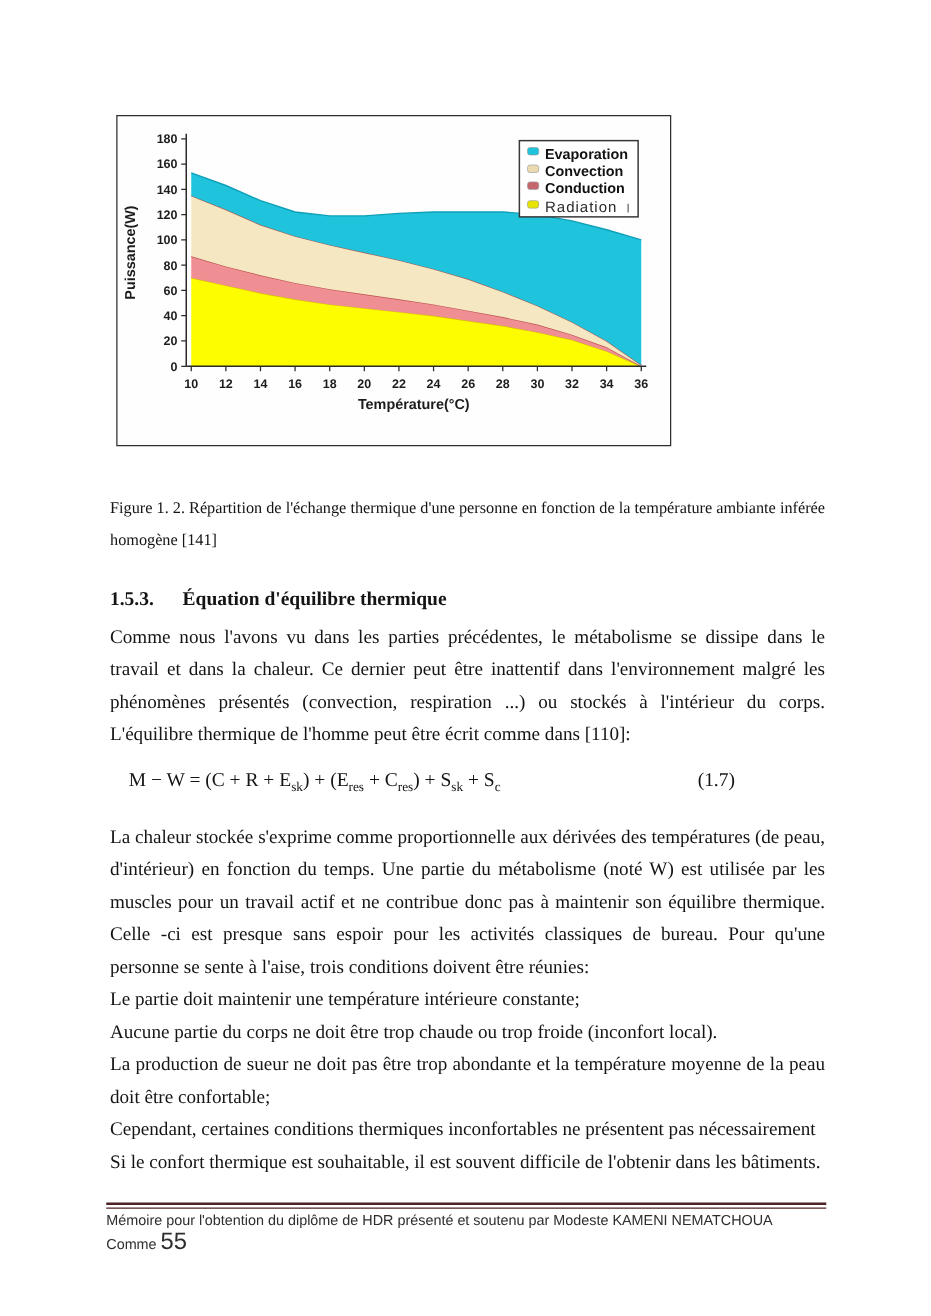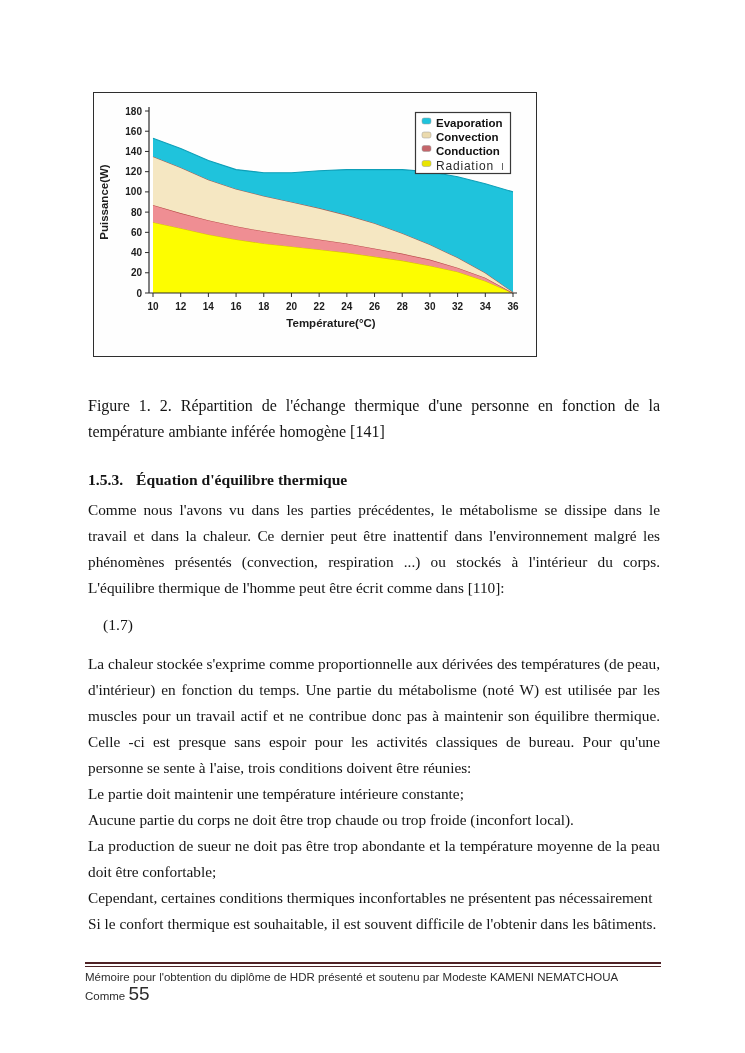--- a/index.html
+++ b/index.html
@@ -14,39 +14,39 @@
   .figure-box {
     position: absolute; left: 93px; top: 92px;
     width: 444px; height: 265px;
     border: 1px solid #2e2e2e;
     background: #fefefe;
     box-sizing: border-box;
   }
   .figure-box svg { display: block; }
   .caption {
     position: absolute; left: 88px; top: 393px; width: 572px;
-    font-size: 16px; line-height: 26px; text-align: justify; margin: 0;
+    font-size: 13px; line-height: 26px; text-align: justify; margin: 0;
   }
   .heading {
     position: absolute; left: 88px; top: 471px; width: 572px;
     font-size: 15.6px; font-weight: bold; margin: 0;
   }
-  .heading .sec-num { margin-right: 13px; }
+  .heading .sec-num { margin-right: 23px; }
   .body-text {
     position: absolute; left: 88px; top: 497px; width: 572px;
     font-size: 15.3px; line-height: 26px; text-align: justify;
   }
   .body-text p { margin: 0; }
   .equation {
     display: flex; justify-content: space-between; align-items: baseline;
     margin: 11px 0 13px 0; padding-left: 15px;
     font-size: 15.6px; text-align: left;
   }
   .equation sub { font-size: 68%; vertical-align: sub; }
-  .eq-num { margin-right: 52px; }
+  .eq-num { margin-right: 72px; }
   .footer-rule {
     position: absolute; left: 85px; top: 962px; width: 576px;
     height: 2px;
     border-top: 2px solid #4e2225;
     border-bottom: 1px solid #4e2225;
   }
   .footer-text {
     position: absolute; left: 85px; top: 971px; width: 576px;
     display: flex; justify-content: space-between; align-items: baseline;
     font-family: "Liberation Sans", sans-serif;
@@ -143,20 +143,21 @@
 
 <p class="caption">Figure 1. 2. Répartition de l'échange thermique d'une personne en fonction de la température ambiante inférée homogène [141]</p>
 
 <h3 class="heading">
   <span class="sec-num">1.5.3.</span><span>Équation d'équilibre thermique</span>
 </h3>
 
 <div class="body-text">
   <p>Comme nous l'avons vu dans les parties précédentes, le métabolisme se dissipe dans le travail et dans la chaleur. Ce dernier peut être inattentif dans l'environnement malgré les phénomènes présentés (convection, respiration ...) ou stockés à l'intérieur du corps. L'équilibre thermique de l'homme peut être écrit comme dans [110]:</p>
   <div class="equation">
+    <span id="eq-content">M − W = (C + R + E<sub>sk</sub>) + (E<sub>res</sub> + C<sub>res</sub>) + S<sub>sk</sub> + S<sub>c</sub></span>
     <span class="eq-num">(1.7)</span>
   </div>
   <p>La chaleur stockée s'exprime comme proportionnelle aux dérivées des températures (de peau, d'intérieur) en fonction du temps. Une partie du métabolisme (noté W) est utilisée par les muscles pour un travail actif et ne contribue donc pas à maintenir son équilibre thermique. Celle -ci est presque sans espoir pour les activités classiques de bureau. Pour qu'une personne se sente à l'aise, trois conditions doivent être réunies:</p>
   <p>Le partie doit maintenir une température intérieure constante;</p>
   <p>Aucune partie du corps ne doit être trop chaude ou trop froide (inconfort local).</p>
   <p>La production de sueur ne doit pas être trop abondante et la température moyenne de la peau doit être confortable;</p>
   <p>Cependant, certaines conditions thermiques inconfortables ne présentent pas nécessairement</p>
   <p>Si le confort thermique est souhaitable, il est souvent difficile de l'obtenir dans les bâtiments.</p>
 </div>
 

